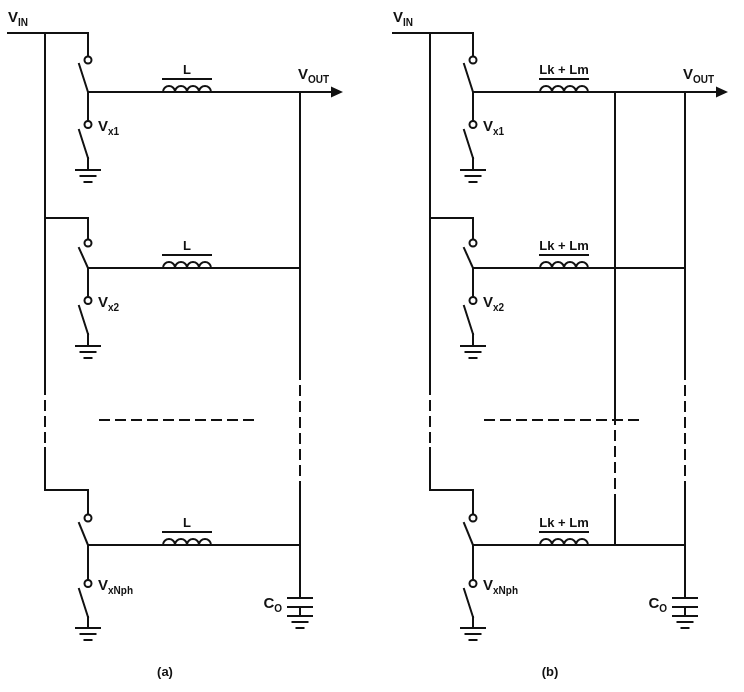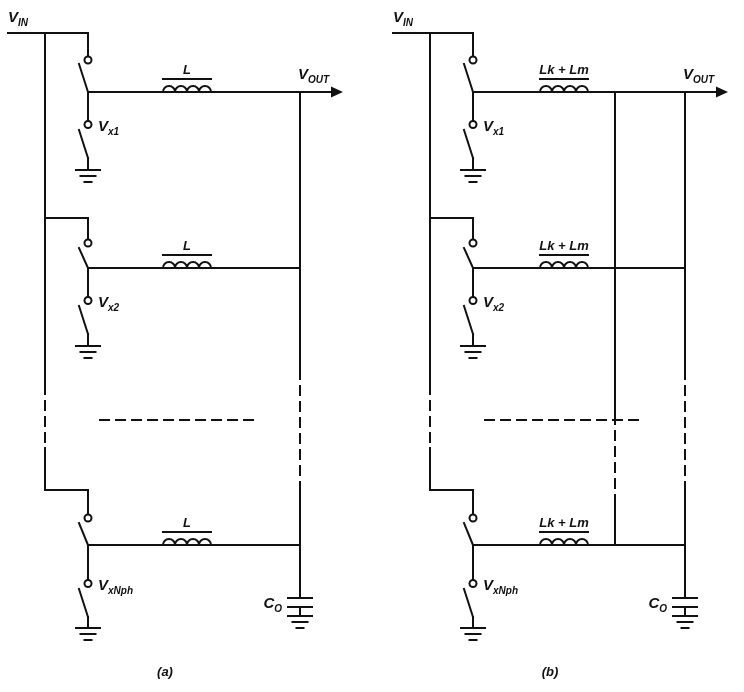--- a/index.html
+++ b/index.html
@@ -1,17 +1,17 @@
 <!DOCTYPE html>
 <html><head>
 <meta charset="utf-8">
 <style>
   html, body { margin: 0; padding: 0; }
   body { background: #ffffff; width: 744px; height: 692px; }
-  .stage { width: 744px; height: 488px; position: relative; background: #ffffff; font-style: italic; }
+  .stage { width: 744px; height: 488px; position: relative; background: #ffffff; }
   svg text {
     font-family: "Liberation Sans", sans-serif;
     font-weight: 700;
     fill: #111111;
   }
   .w    { fill: none; stroke: #111111; stroke-width: 2; stroke-linecap: square; }
   .dash { stroke-dasharray: 9 7; }
   .term { fill: #ffffff; stroke: #111111; stroke-width: 2; }
   .fillshape { fill: #111111; stroke: none; }
   .t15 { font-size: 15px; }

